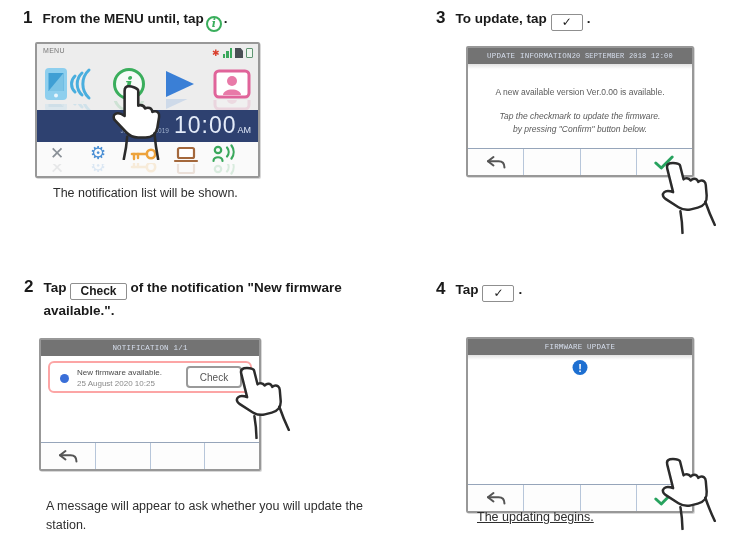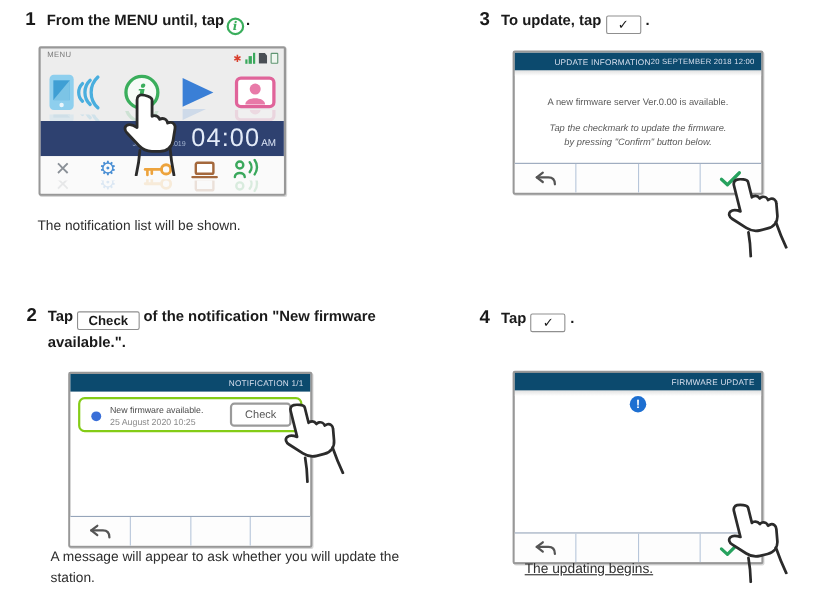--- a/index.html
+++ b/index.html
@@ -29,23 +29,23 @@
     font-size:11px; color:#3aae5c; line-height:1; }
 
   .caption { font-size:12.5px; color:#2e2e2e; line-height:1.5; }
 
   
   .screen {
     position:absolute; background:#fff; border:2px solid #989898;
     border-radius:2px; box-shadow:1px 1px 0 #d8d8d8;
   }
   .scr-header {
-    position:absolute; left:0; right:0; top:0; height:16px; background:#0c4a6e;
+    position:absolute; left:0; right:0; top:0; height:16px; background:#737373;
     color:#d7dfee; font-size:7.5px; display:flex; align-items:center;
-    justify-content:flex-end; padding:0 6px; letter-spacing:.2px;
+    justify-content:center; padding:0 6px; letter-spacing:.2px;font-family:Liberation Mono, monospace;
   }
   .scr-body-shadow { position:absolute; left:0; right:0; top:16px; height:5px;
     background:linear-gradient(#c9c9c9,#ffffff); opacity:.55; }
   .tbar {
     position:absolute; left:0; right:0; bottom:0; height:27px; background:#fdfdfd;
     border-top:1.5px solid #96a5ba; display:flex;
   }
   .tbar .cell { flex:1; display:flex; align-items:center; justify-content:center; }
   .tbar .cell + .cell { border-left:1px solid #b7c6da; }
 
@@ -60,21 +60,21 @@
   .navy-band .date { font-size:6.5px; color:#9fb0cc; margin-right:5px; }
   .navy-band .time { font-size:23px; color:#e3ebf8; letter-spacing:1px; line-height:30px; }
   .navy-band .ampm { font-size:9px; color:#dfe8f8; margin-left:1px; }
   .menu-bottom { position:absolute; left:0; right:0; top:98px; bottom:0; background:#fafafa; }
   .icell { position:absolute; display:flex; flex-direction:column; align-items:center; }
   .ric { transform:scaleY(-1); opacity:.17; height:11px; overflow:hidden; margin-top:1px; }
 
   
   .notif-card {
     position:absolute; left:7px; right:7px; top:21px; height:32px;
-    border:2px solid #84cc16; border-radius:6px; background:#fff;
+    border:2px solid #fca5a5; border-radius:6px; background:#fff;
   }
   .notif-dot { position:absolute; left:10px; top:11px; width:9px; height:9px;
     border-radius:50%; background:#3a6fd8; }
   .notif-lines { position:absolute; left:27px; top:4px; }
   .notif-lines .t1 { font-size:8px; color:#4a4a4a; line-height:1.4; }
   .notif-lines .t2 { font-size:8px; color:#8a8a8a; line-height:1.4; }
   .check-btn {
     position:absolute; right:8px; top:3px; width:56px; height:22px;
     border:2px solid #9a9a9a; border-radius:4px; background:#fff;
     font-size:10px; color:#555; display:flex; align-items:center; justify-content:center;
@@ -162,21 +162,21 @@
     </svg>
   <div class="ric"><svg width="38" height="30" viewBox="0 0 38 30">
       <rect x="2" y="2" width="34" height="26" rx="4" fill="#fff" stroke="#e0649a" stroke-width="3"></rect>
       <circle cx="19" cy="12" r="5" fill="#e87aa8"></circle>
       <path d="M10 26 C10 18.5 28 18.5 28 26 Z" fill="#e87aa8"></path>
     </svg></div>
     </div>
 
   <div class="navy-band">
     <span class="date">January 01 2019</span>
-    <span class="time">04:00</span>
+    <span class="time">10:00</span>
     <span class="ampm">AM</span>
   </div>
 
   <div class="menu-bottom">
     <div class="icell" style="left:13px; top:3px;">
       <span style="font-size:17px;font-weight:bold;color:#8a9097;line-height:18px;">✕</span>
     <div class="ric"><span style="font-size:17px;font-weight:bold;color:#8a9097;line-height:18px;">✕</span></div>
       </div>
     <div class="icell" style="left:53px; top:1px;">
       <span style="font-size:18px;color:#4a8fd4;line-height:20px;">⚙</span>
@@ -221,30 +221,30 @@
       </svg></div>
       </div>
   </div>
 
   <svg class="hand" style="left:70px; top:39px;" width="58" height="77" viewBox="0 0 36 48">
     <path d="M13.5 2 C11.9 2 10.9 3.2 10.9 4.9 L10.9 20.5 C10.9 20.5 7.4 18.1 5.2 19.2 C3.5 20.1 3.9 22.3 5.1 23.5 L11.9 30.7 C13.9 32.8 16.2 34 19.3 34 L23.9 34 C27.9 34 30.7 31.6 31.3 27.9 L32.4 21.1 C32.8 19 31.4 17.6 29.9 17.6 C29.2 17.6 28.6 17.8 28.2 18 C28 16.5 26.8 15.4 25.4 15.4 C24.7 15.4 24.1 15.6 23.7 15.9 C23.2 14.6 22.1 13.8 20.8 13.8 C20.3 13.8 19.8 13.9 19.4 14.1 L19.4 4.9 C19.4 3.2 15.1 2 13.5 2 Z" fill="#fff" stroke="#2b2b2b" stroke-width="1.6" stroke-linejoin="round"></path>
     <path d="M12.5 33.5 C12.2 38 11.4 43 10.4 47.5 M29.5 31.5 C30 37 30.8 42.5 31.8 47.5" fill="none" stroke="#2b2b2b" stroke-width="1.6" stroke-linecap="round"></path>
   </svg>
 </div>
 
-<div class="abs caption" style="left:34px; top:184px;margin-top:12px;">The notification list will be shown.</div>
+<div class="abs caption" style="left:53px; top:184px;">The notification list will be shown.</div>
 
 <div class="abs step-head" style="left:24px; top:277px; width:352px;">
   <span class="step-num">2</span>
   <span class="step-text">
     <span>Tap</span><span class="kbox">Check</span><span>of the notification "New firmware available.".</span>
   </span>
 </div>
 
-<div id="screen2" class="screen" style="left:62px; top:338px; width:222px; height:160px;">
+<div id="screen2" class="screen" style="left:39px; top:338px; width:222px; height:133px;">
   <div class="scr-header">
     <span>NOTIFICATION 1/1</span>
   </div>
   <div class="notif-card">
     <span class="notif-dot"></span>
     <div class="notif-lines">
       <div class="t1">New firmware available.</div>
       <div class="t2">25 August 2020 10:25</div>
     </div>
     <div class="check-btn">Check</div>
@@ -274,21 +274,21 @@
     <span>To update, tap</span><span class="kbox" style="min-width:32px;">✓</span><span>.</span>
   </span>
 </div>
 
 <div id="screen3" class="screen" style="left:466px; top:46px; width:228px; height:131px;">
   <div class="scr-header">
     <span>UPDATE INFORMATION</span>
     <span style="font-size:7px;">20 SEPTEMBER 2018 12:00</span>
   </div>
   <div class="scr-body-shadow"></div>
-  <div class="body-text" style="top:38px;">A new firmware server Ver.0.00 is available.</div>
+  <div class="body-text" style="top:38px;">A new available version Ver.0.00 is available.</div>
   <div class="body-text preline" style="top:62px;font-style:italic;">Tap the checkmark to update the firmware.
 by pressing "Confirm" button below.</div>
   <div class="tbar">
     <div class="cell">
       <svg width="22" height="15" viewBox="0 0 26 17">
         <path d="M10 2 L3.5 7 L10 12" fill="none" stroke="#555" stroke-width="2.4" stroke-linejoin="round" stroke-linecap="round"></path>
         <path d="M3.5 7 H16 C20.5 7 23 9.8 23 14.5" fill="none" stroke="#555" stroke-width="2.4" stroke-linecap="round"></path>
       </svg>
     </div>
     <div class="cell"></div>

